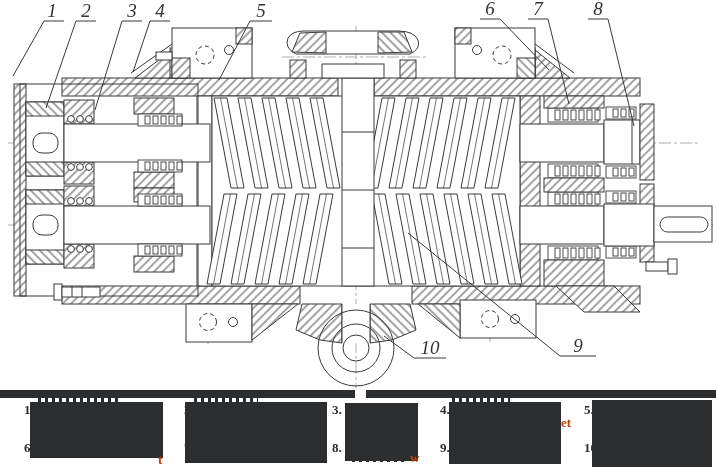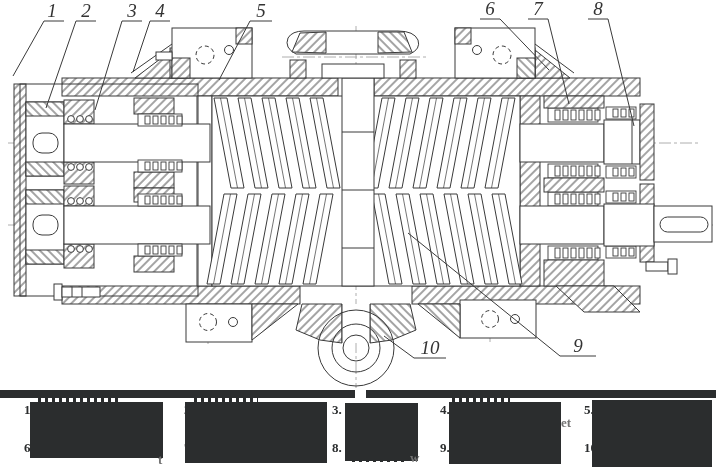--- a/index.html
+++ b/index.html
@@ -4,21 +4,21 @@
 <style>
   html,body{margin:0;padding:0;background:#ffffff;}
   #stage{position:relative;width:718px;height:468px;background:#ffffff;overflow:hidden;
          font-family:"Liberation Serif", serif;}
   #drawing{position:absolute;left:0;top:0;}
   svg text.callout{font-family:"Liberation Serif", serif;font-style:italic;font-size:19px;fill:#333;}
   
   .legend-strip{position:absolute;background:#2b2d2e;}
   .rbox{position:absolute;background:#2b2d2e;z-index:3;}
   .lnum{position:absolute;z-index:2;font-weight:bold;font-size:13px;color:#2b2d2e;white-space:nowrap;}
-  .lfrag{position:absolute;z-index:4;font-weight:bold;font-size:13px;color:#737373;white-space:nowrap;}
+  .lfrag{position:absolute;z-index:4;font-weight:bold;font-size:13px;color:#c2410c;white-space:nowrap;}
   .lnoise{position:absolute;z-index:2;background-image:repeating-linear-gradient(90deg,#2b2d2e 0 3px,transparent 3px 7px);}
 </style>
 </head>
 <body>
 
 <div id="stage">
 
   <svg id="drawing" width="718" height="390" viewBox="0 0 718 390">
     <defs>
       <pattern id="ht" width="6" height="6" patternUnits="userSpaceOnUse" patternTransform="rotate(45)">

